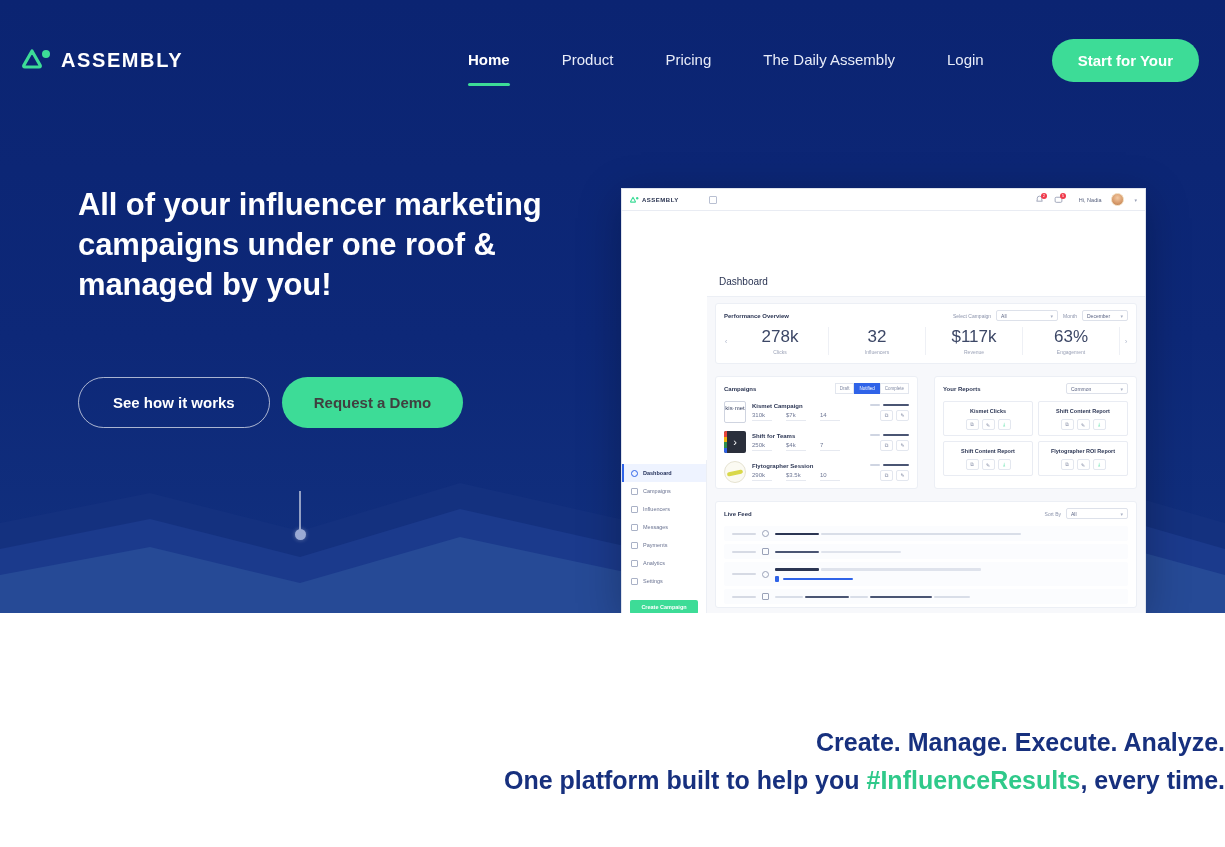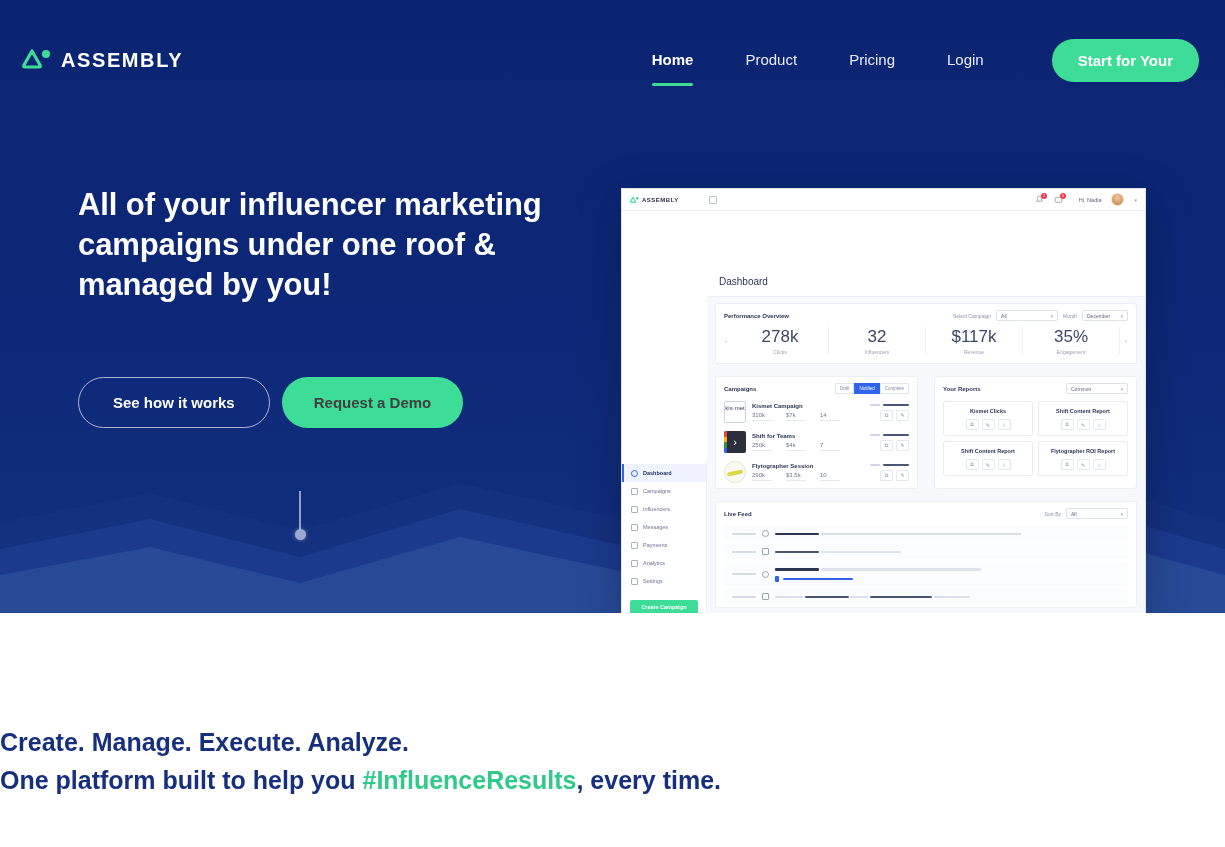--- a/index.html
+++ b/index.html
@@ -221,21 +221,21 @@
   .feed-time { width: 24px; height: 2px; background: #d6dae4; border-radius: 1px; flex: none; }
   .feed-ic { width: 7px; height: 7px; border: 1px solid #9aa2b8; border-radius: 50%; flex: none; }
   .feed-ic.sq { border-radius: 1px; }
   .feed-bars { flex: 1; }
   .feed-bars i { display: inline-block; height: 2.5px; border-radius: 1px; vertical-align: middle; }
   .feed-sub { display: flex; align-items: center; gap: 4px; margin-top: 4px; }
   .feed-sub .b { width: 4px; height: 6px; background: #2f63e8; border-radius: 1px; }
 
   
   .tagline {
-    width: 1225px; padding-top: 110px; text-align: left;
+    width: 1225px; padding-top: 110px; text-align: right;
   }
   .tag-l1 {
     color: #17307e; font-size: 25px; font-weight: bold; line-height: 38px;
   }
   .tag-l2 {
     color: #17307e; font-size: 25px; font-weight: bold; line-height: 38px;
   }
   .hash { color: #2fc98a; }
 </style>
 </head>
@@ -257,20 +257,21 @@
         <path d="M10 3 L18 17 Q19 19 17 19 L3 19 Q1 19 2 17 Z" fill="none" stroke="#3ddc97" stroke-width="3.2" stroke-linejoin="round"></path>
         <circle cx="24" cy="6" r="4" fill="#3ddc97"></circle>
       </svg>
       <span class="brand-text">ASSEMBLY</span>
     </div>
 
     <div class="nav-links">
       <a class="nav-link active" href="#">Home</a>
       <a class="nav-link" href="#">Product</a>
       <a class="nav-link" href="#">Pricing</a>
+      <a class="nav-link" href="#">The Daily Assembly</a>
       <a class="nav-link" href="#">Login</a>
       <button class="cta-nav">Start for Your</button>
     </div>
   </div>
 
   <div class="hero-inner">
     <div class="hero-copy">
       <h1 class="headline">All of your influencer marketing campaigns under one roof &amp; managed by you!</h1>
       <div class="hero-buttons">
         <button class="btn-outline">See how it works</button>
@@ -373,21 +374,21 @@
             </div>
             <div class="stat">
               <div class="v">32</div>
               <div class="l">Influencers</div>
             </div>
             <div class="stat">
               <div class="v">$117k</div>
               <div class="l">Revenue</div>
             </div>
             <div class="stat">
-              <div class="v">35%</div>
+              <div class="v">63%</div>
               <div class="l">Engagement</div>
             </div>
             <div class="arrow">›</div>
           </div>
         </div>
 
         <div class="mid">
 
           <div class="card">
             <div class="card-head">

